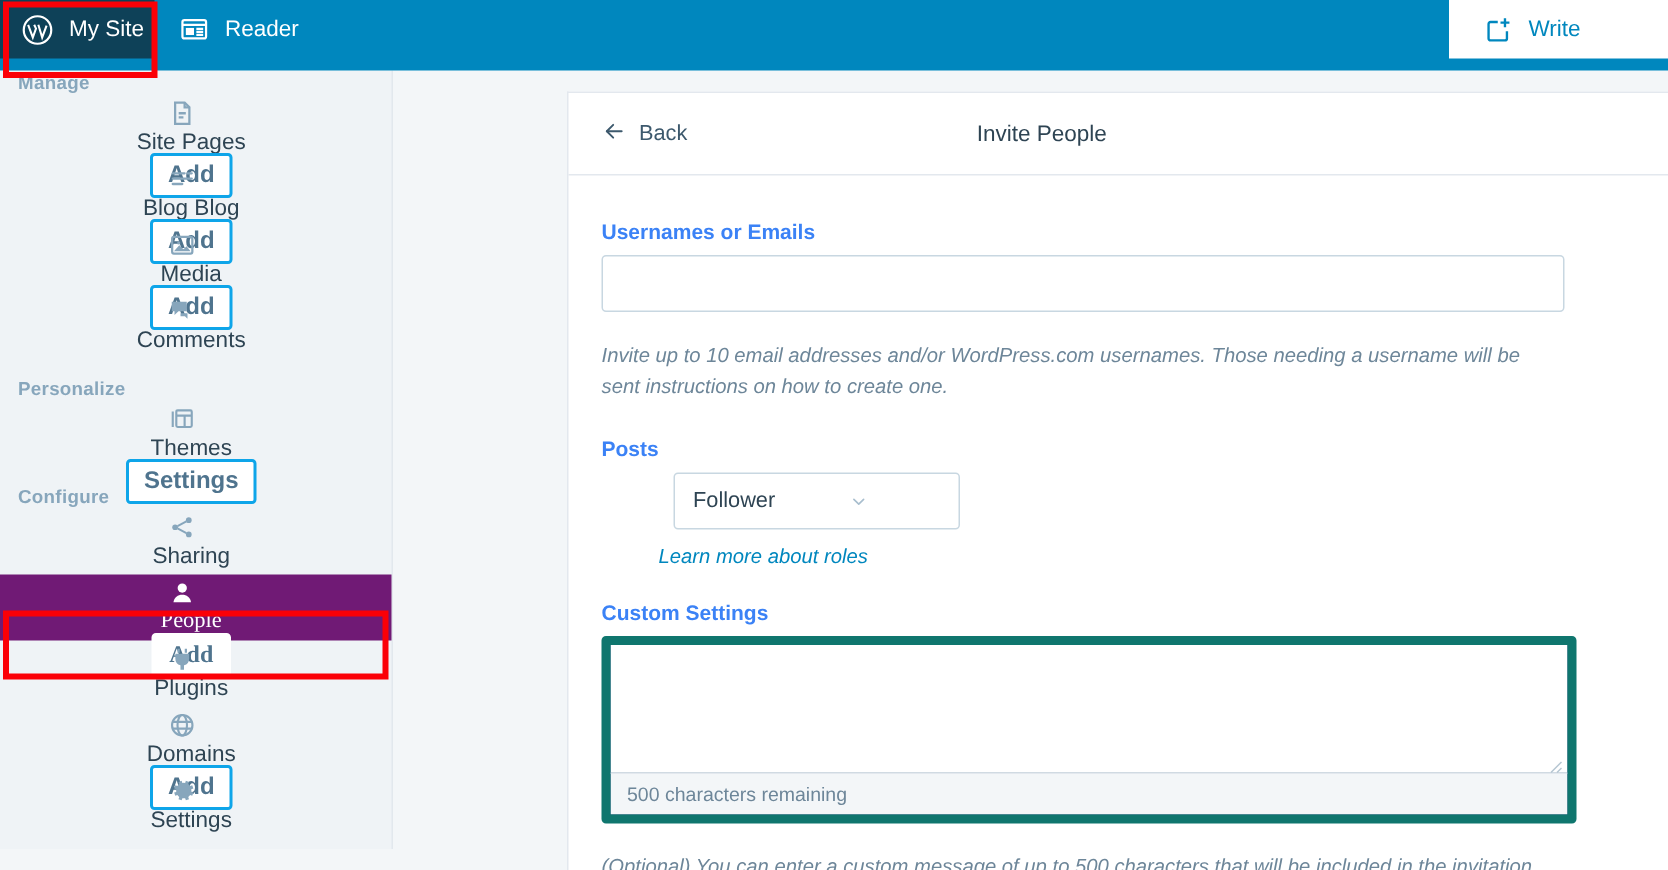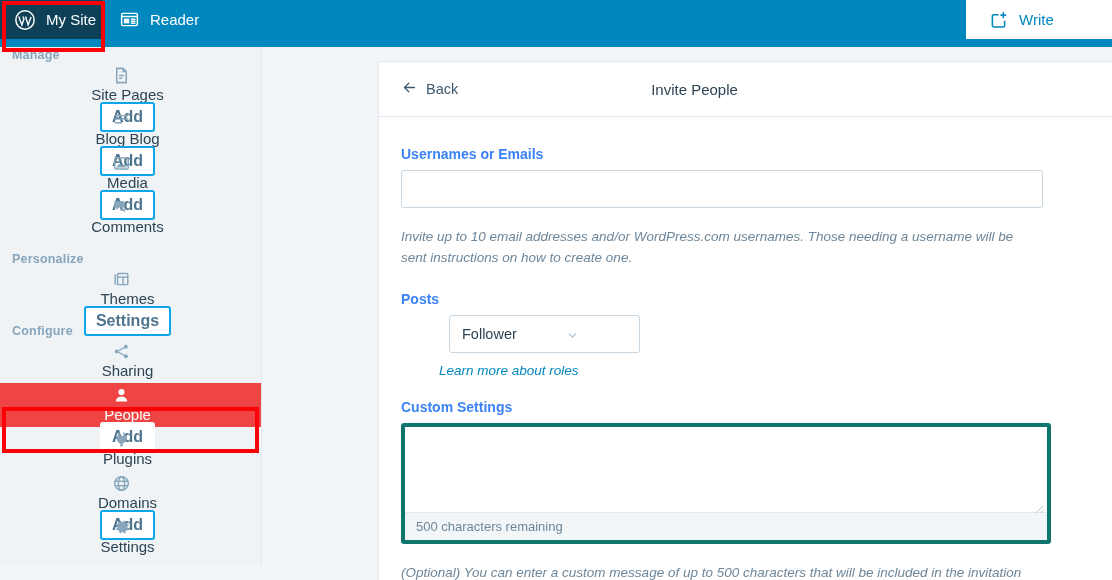--- a/index.html
+++ b/index.html
@@ -93,22 +93,23 @@
   }
   .side-item .s-icon {
     width: 24px; height: 24px;
     flex: 0 0 24px;
     display: flex; align-items: center; justify-content: center;
     color: #87a6bc;
     margin-right: 12px;
   }
   .side-item .s-label { flex: 1 1 auto; line-height: 1; }
   .side-item.selected {
-    background: #ef4444;
+    background: #701a75;
     color: #ffffff;
+    font-family: Liberation Serif, serif;
   }
   .side-item.selected .s-icon { color: #ffffff; }
   .pill {
     font-size: 16px;
     font-weight: bold;
     color: #4f748e;
     background: #ffffff;
     border: 2px solid #0ea5e9;
     border-radius: 3px;
     padding: 5px 10px 5px;
@@ -215,21 +216,21 @@
   .chev {
     position: absolute;
     right: 12px; top: 13px;
     color: #a8bece;
     pointer-events: none;
   }
 
   .ta-wrap {
     position: relative;
     width: 650px;
-    border: 4px solid #0f766e;
+    border: 6px solid #0f766e;
     border-radius: 3px;
     background: #0c4a6e;
     overflow: hidden;
   }
   .ta-area {
     display: block;
     width: 100%;
     height: 85px;
     border: none;
     resize: none;

